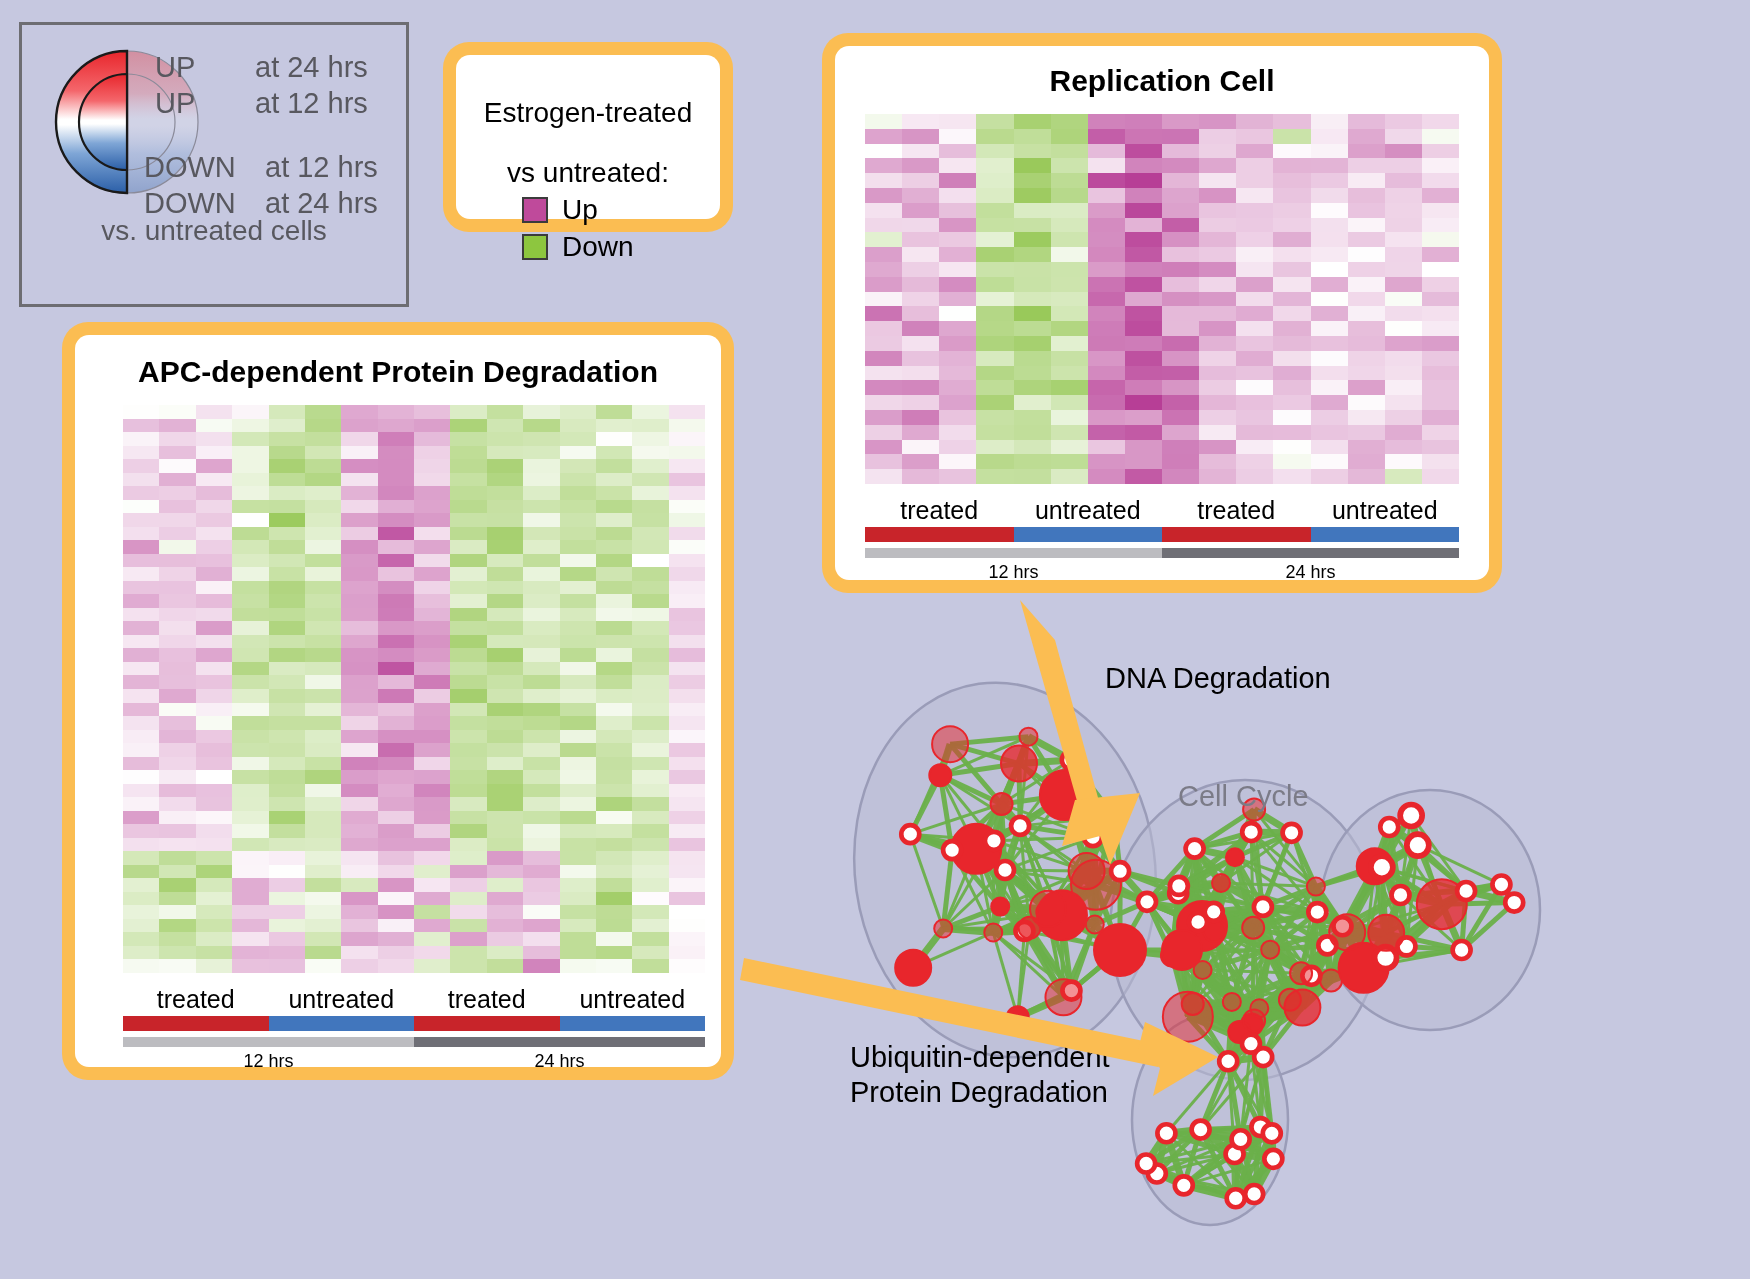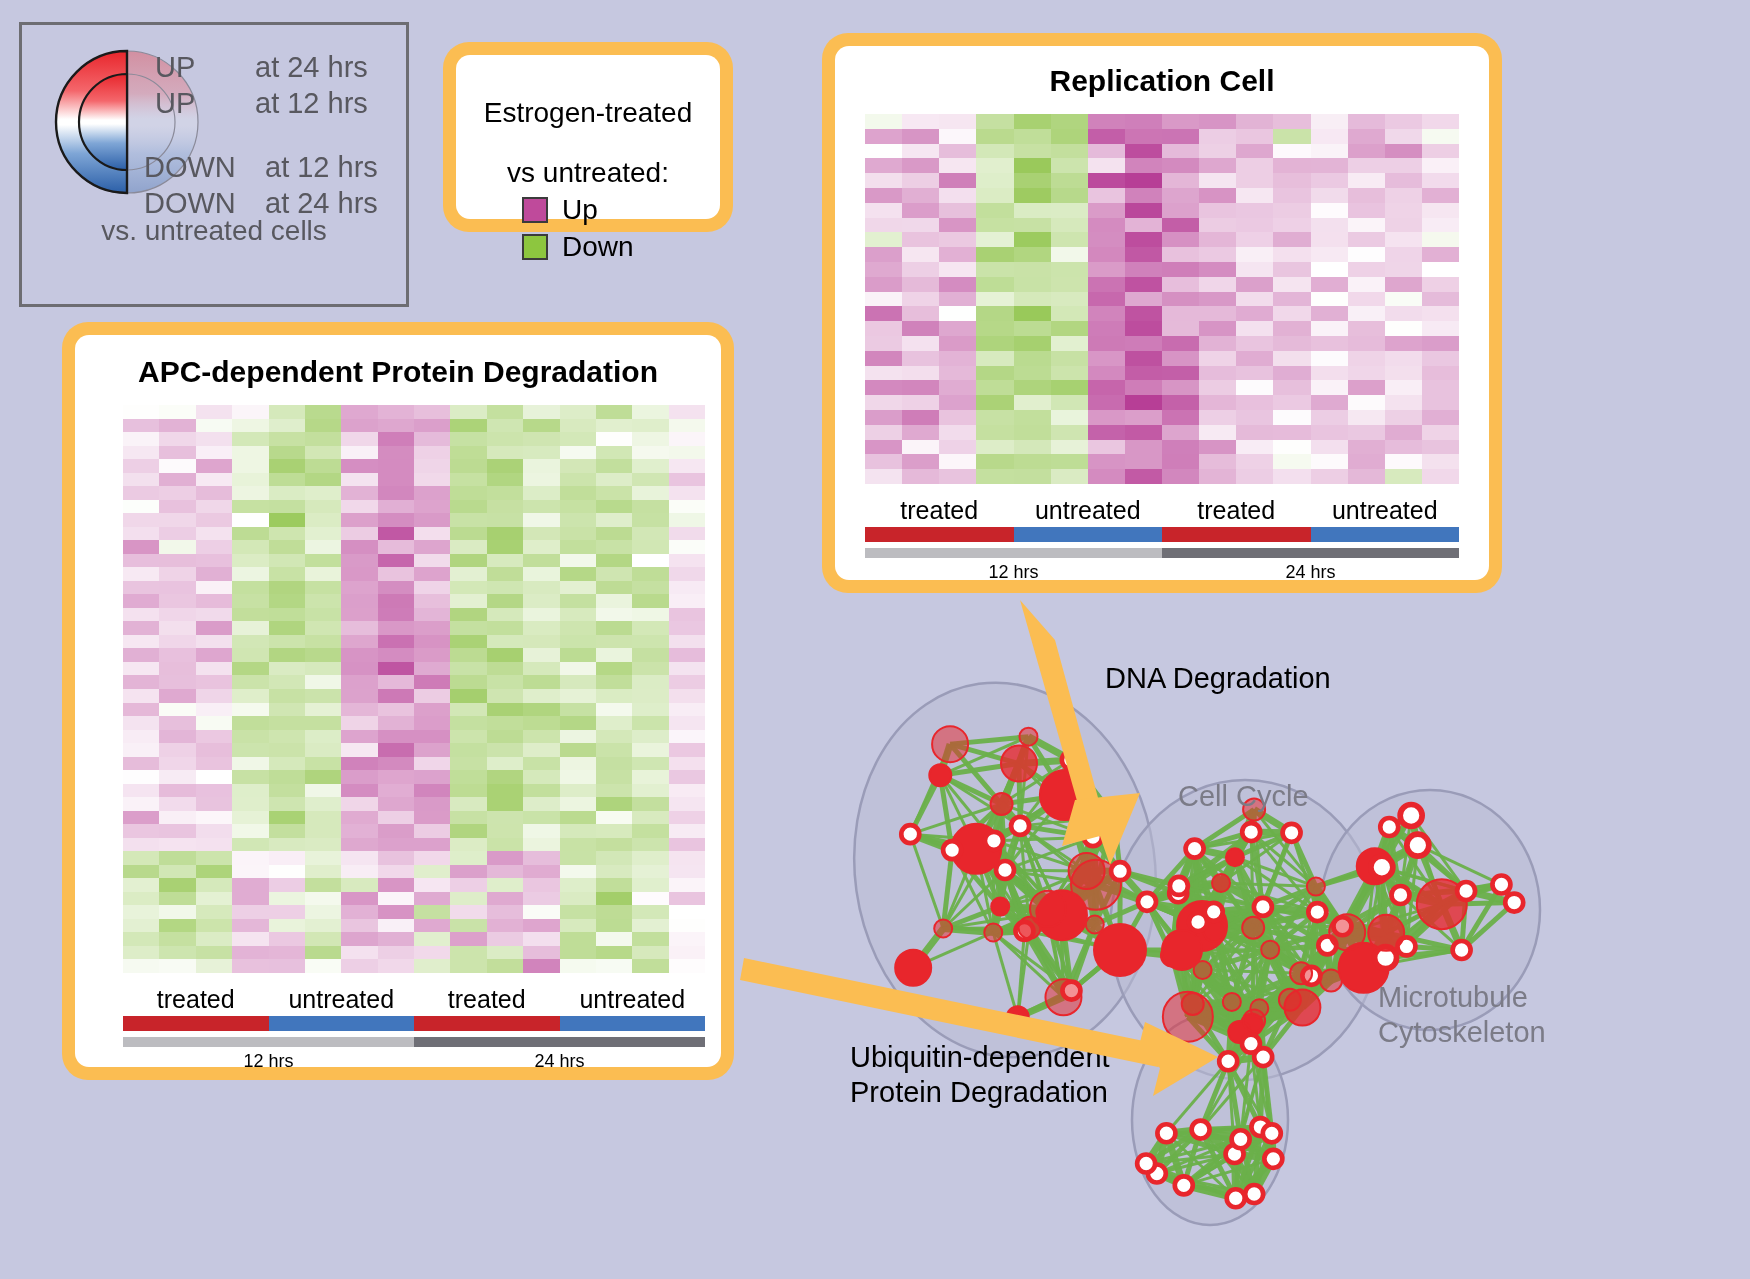--- a/index.html
+++ b/index.html
@@ -2109,22 +2109,20 @@
           <circle cx="460.9383331878756" cy="423.6758384425465" r="9" fill="#ffffff" stroke="#e8262c" stroke-width="4.68"></circle>
           <circle cx="356.1420474358884" cy="543.4832308551242" r="9" fill="#ffffff" stroke="#e8262c" stroke-width="4.68"></circle>
           <circle cx="376.3986954649141" cy="513.2459129523113" r="9" fill="#ffffff" stroke="#e8262c" stroke-width="4.68"></circle>
           <circle cx="330" cy="330" r="26" fill="#e8262c" fill-opacity="1" stroke="#e8262c" stroke-width="2"></circle>
           <circle cx="392" cy="330" r="20" fill="#e8262c" fill-opacity="1" stroke="#e8262c" stroke-width="2"></circle>
         </g>
     </svg>
 
     <div class="net-label dark" style="left:315px;top:42px;">DNA Degradation</div>
     <div class="net-label gray" style="left:360px;top:160px;margin-left:28px;">Cell Cycle</div>
-    <div class="net-label gray" style="left:588px;top:360px;line-height:1.2;">Microtubule
-Cytoskeleton</div>
     <div class="net-label dark" style="left:60px;top:420px;line-height:1.2;">Ubiquitin-dependent
 Protein Degradation</div>
   </div>
 
   <svg class="arrow-svg">
 
     <path d="M1020 600 L1083 822 L1103 816 L1055 640 Z" fill="#fbbd52"></path>
     <polygon points="1075,800 1140,793 1110,865 1100,836 1062,846" fill="#fbbd52"></polygon>
 
     <path d="M744 958 L1163 1045 L1158 1067 L740 980 Z" fill="#fbbd52"></path>

